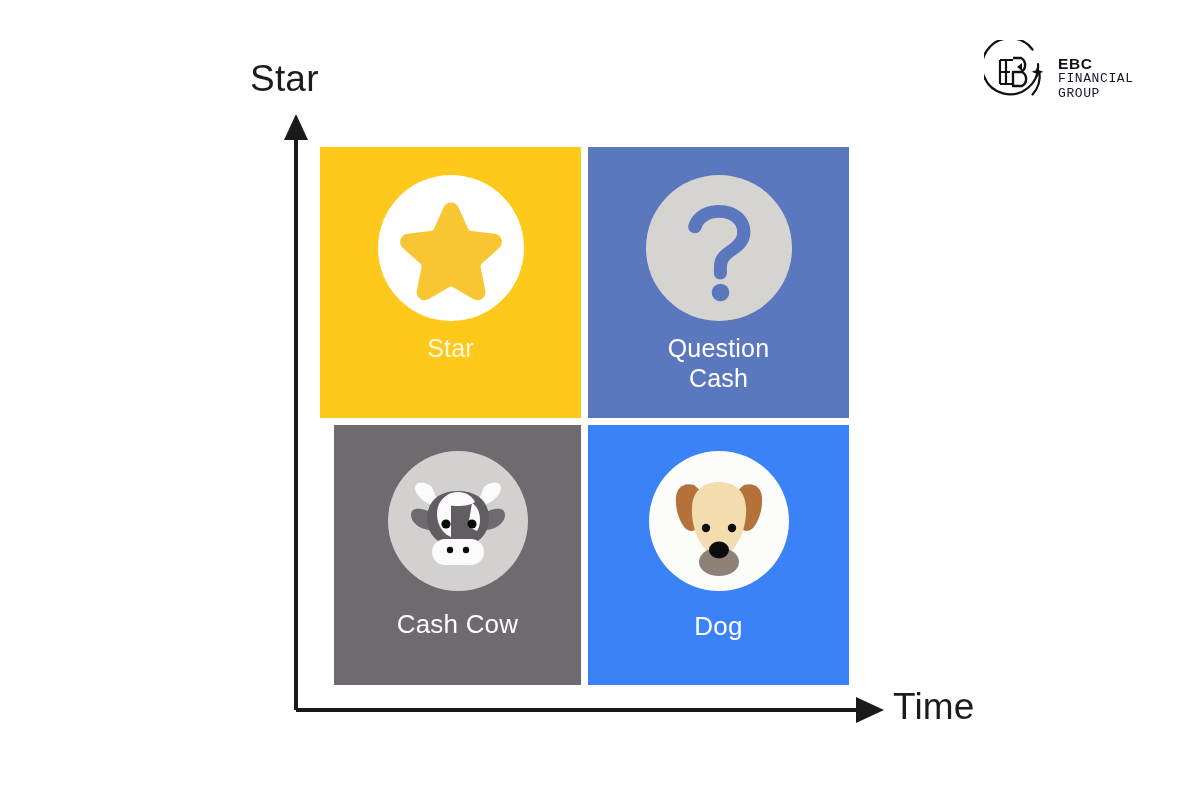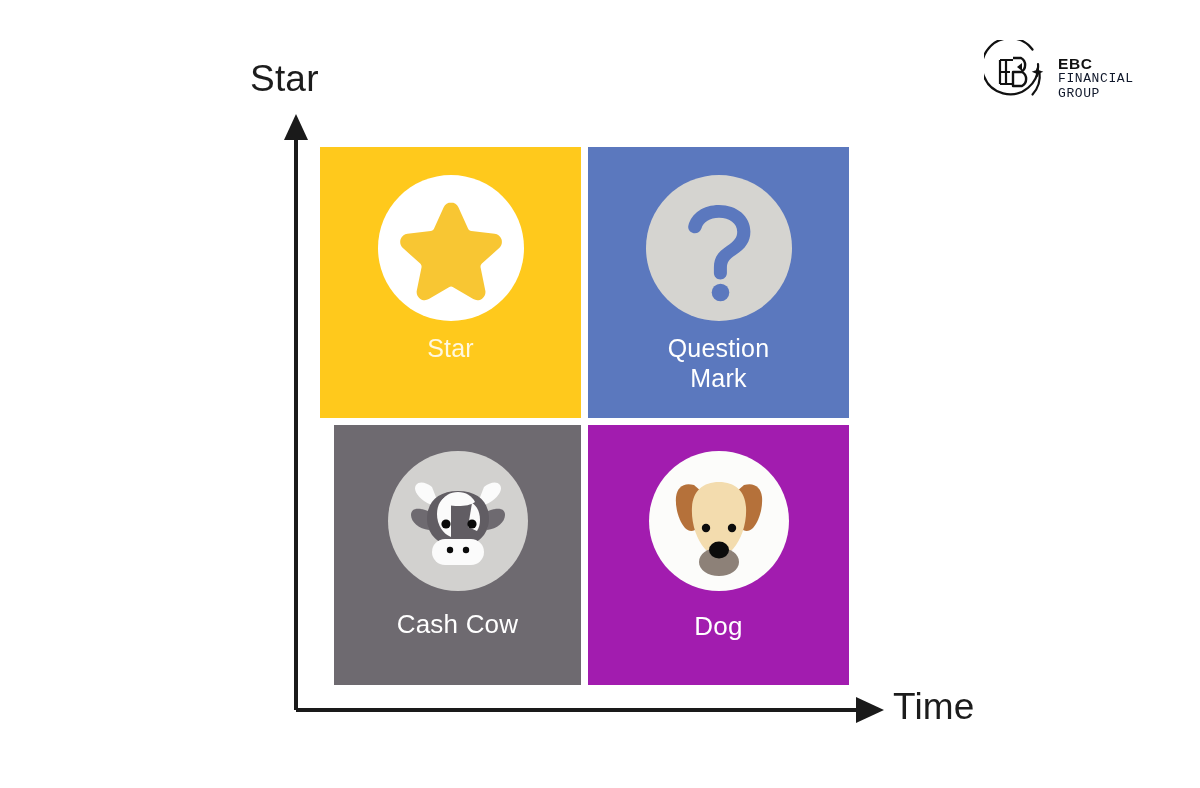--- a/index.html
+++ b/index.html
@@ -47,21 +47,21 @@
     position: relative;
     display: flex;
     flex-direction: column;
     align-items: center;
     justify-content: flex-start;
     overflow: hidden;
   }
   .quad-star      { background: #FFC91C; }
   .quad-question  { background: #5B78BE; }
   .quad-cashcow   { background: #6E6A70; margin-left: 14px; }
-  .quad-dog       { background: #a21caf; }
+  .quad-dog       { background: #3b82f6; }
 
   .quad-icon-wrap {
     margin-top: 28px;
     width: 146px;
     height: 146px;
     display: block;
   }
   .quad-cashcow .quad-icon-wrap,
   .quad-dog .quad-icon-wrap { margin-top: 26px; width: 140px; height: 140px; }
 
@@ -163,21 +163,21 @@
                      c3.6 0 6.5 -2.9 6.5 -6.5 l0 -5.2 c0 -5.4 2.1 -8.4 8.6 -12.8
                      c10 -6.7 14.9 -13.4 14.9 -23.6 c0 -15.1 -13.3 -26.5 -31.4 -26.5 z" fill="#000"></path>
             <circle cx="74.5" cy="117.5" r="8.8" fill="#000"></circle>
           </mask>
         </defs>
         <rect x="0" y="0" width="146" height="146" fill="#D5D4D0" mask="url(#qmask)"></rect>
       </svg>
     </div>
     <div class="quad-label">
       <div>Question</div>
-      <div>Mark</div>
+      <div>Cash</div>
     </div>
   </div>
 
   <div class="quadrant quad-cashcow">
     <div class="quad-icon-wrap">
       <svg viewBox="0 0 140 140" width="140" height="140">
         <circle cx="70" cy="70" r="70" fill="#D2D1CF"></circle>
 
         <path d="M44 36 c-6 -5 -13 -6 -16 -2 c-3 4 1 11 8 16 c6 4 12 6 15 4 z" fill="#FBFBFB"></path>
         <path d="M96 36 c6 -5 13 -6 16 -2 c3 4 -1 11 -8 16 c-6 4 -12 6 -15 4 z" fill="#FBFBFB"></path>

